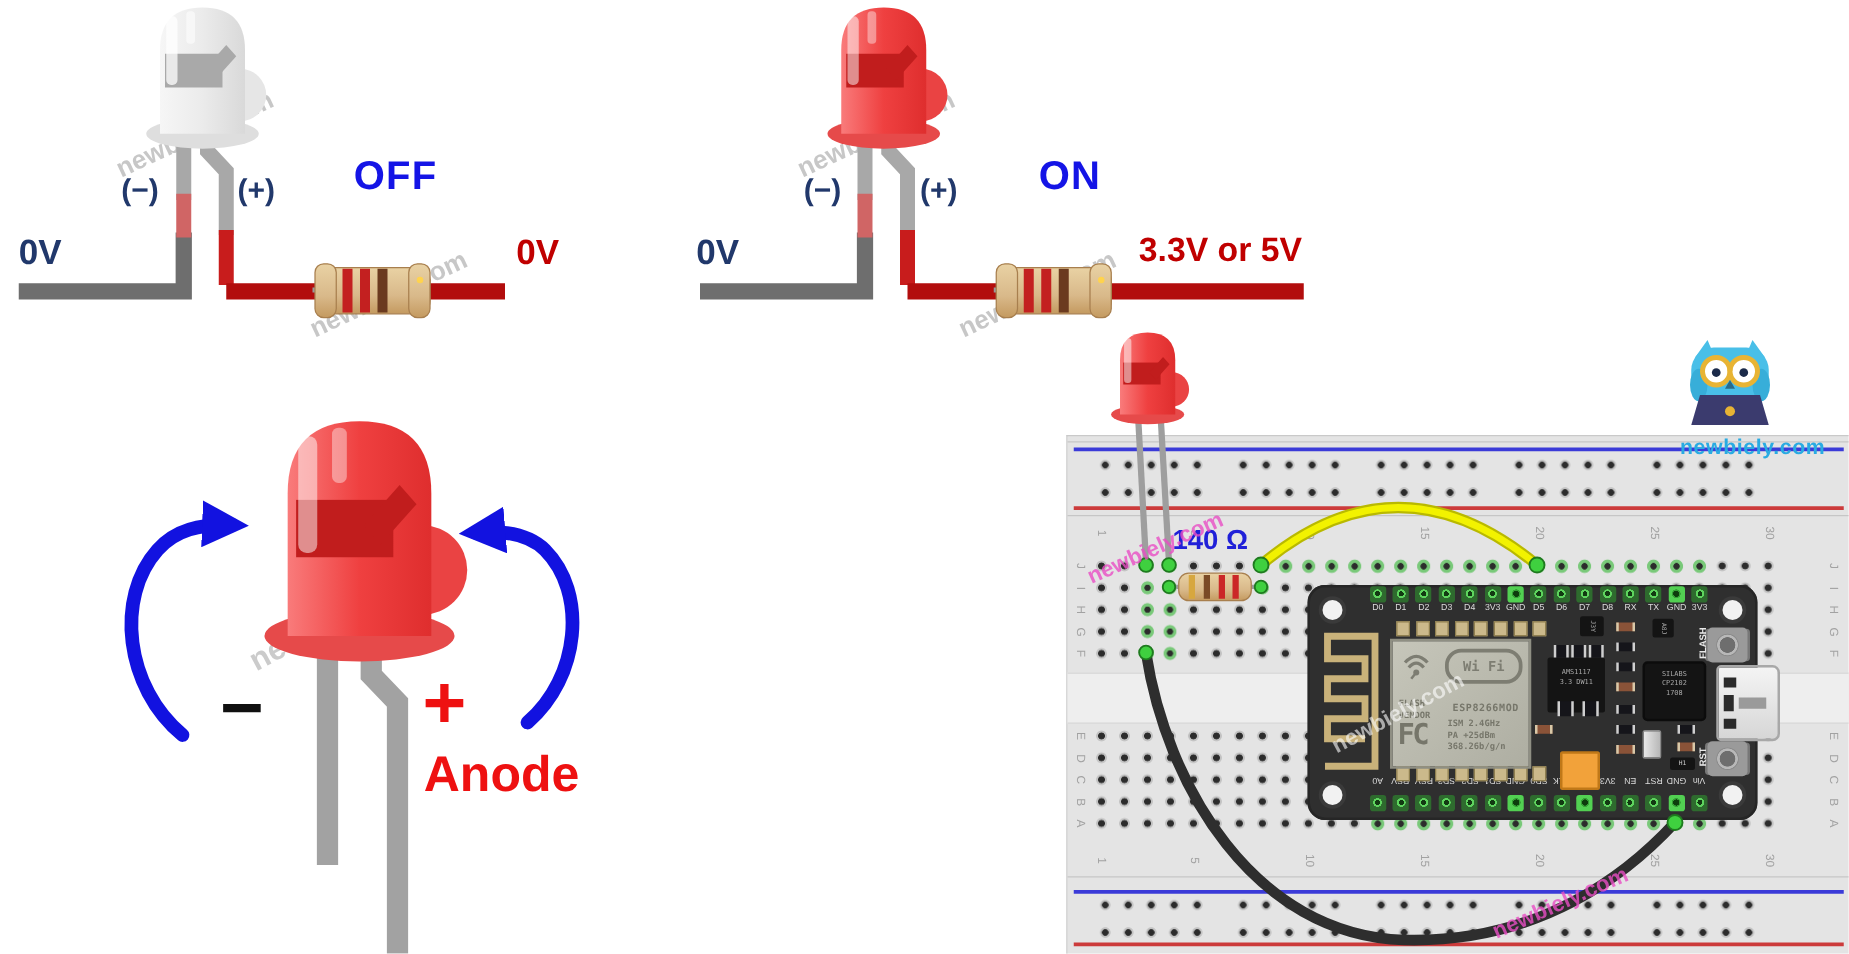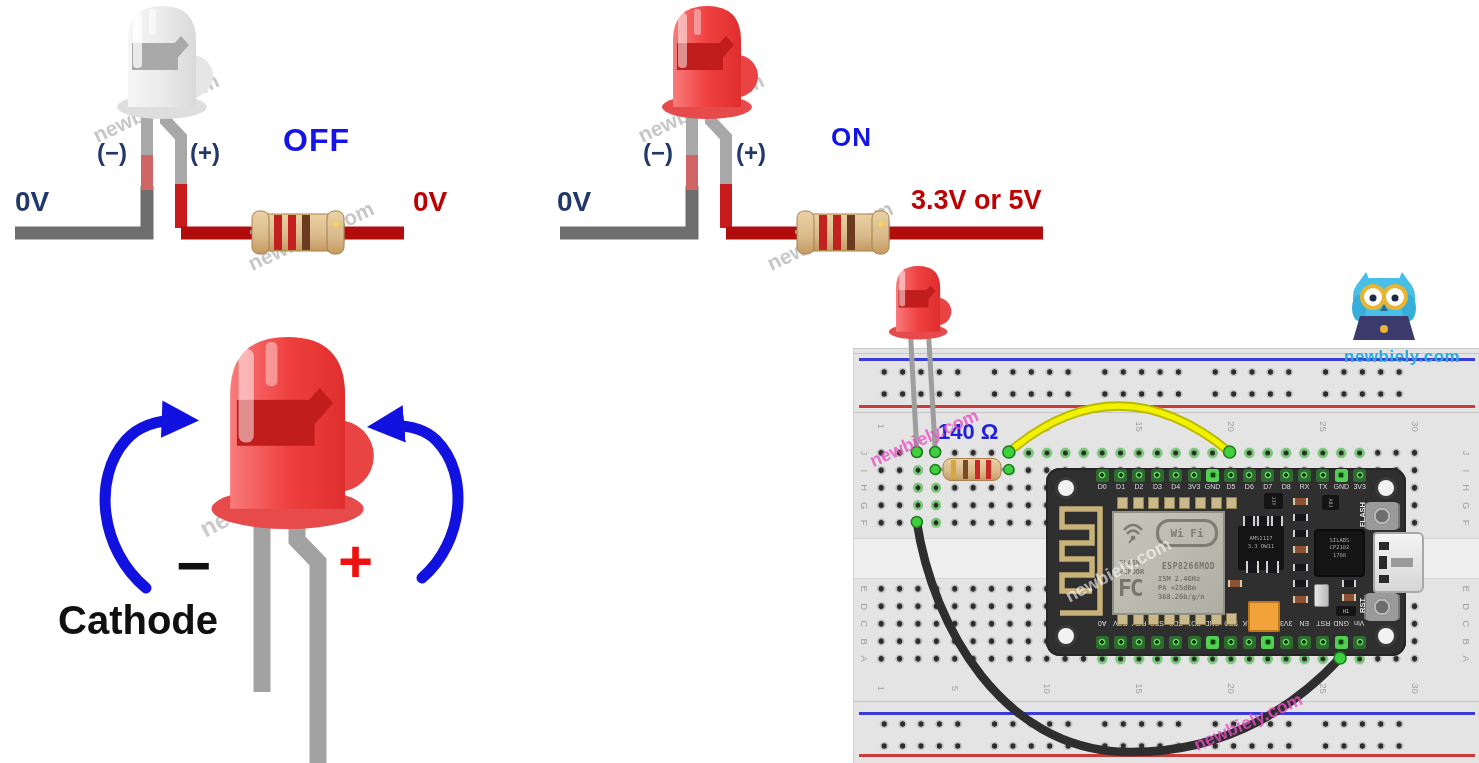--- a/index.html
+++ b/index.html
@@ -194,26 +194,26 @@
 
   <div class="lbl navy" style="left:15px;top:188px;font-size:28px">0V</div>
   <div class="lbl navy" style="left:97px;top:141px;font-size:24px">(−)</div>
   <div class="lbl navy" style="left:190px;top:141px;font-size:24px">(+)</div>
   <div class="lbl blue" style="left:283px;top:124px;font-size:32px;letter-spacing:1px">OFF</div>
   <div class="lbl redlbl" style="left:413px;top:188px;font-size:28px">0V</div>
 
   <div class="lbl navy" style="left:557px;top:188px;font-size:28px">0V</div>
   <div class="lbl navy" style="left:643px;top:141px;font-size:24px">(−)</div>
   <div class="lbl navy" style="left:736px;top:141px;font-size:24px">(+)</div>
-  <div class="lbl blue" style="left:831px;top:124px;font-size:26px;letter-spacing:1px">ON</div>
+  <div class="lbl blue" style="left:831px;top:124px;font-size:32px;letter-spacing:1px">ON</div>
   <div class="lbl redlbl" style="left:911px;top:187px;font-size:27px">3.3V or 5V</div>
 
   <div class="lbl black" style="left:176px;top:536px;font-size:60px">−</div>
   <div class="lbl anodered" style="left:338px;top:532px;font-size:60px">+</div>
-  <div class="lbl black" style="left:58px;top:600px;font-size:40px">Cathode</div>
+  <div class="lbl anodered" style="left:339px;top:600px;font-size:40px">Anode</div>
 
   <div class="breadboard">
     <div class="bb-thin" style="top:4px"></div>
     <div class="bb-line blue" style="top:9px"></div>
     <div class="rail-holes" style="top:18px"></div>
     <div class="rail-holes" style="top:40px"></div>
     <div class="bb-line red" style="top:56px"></div>
     <div class="bb-thin" style="top:63px"></div>
 
     <div class="groove"></div>

